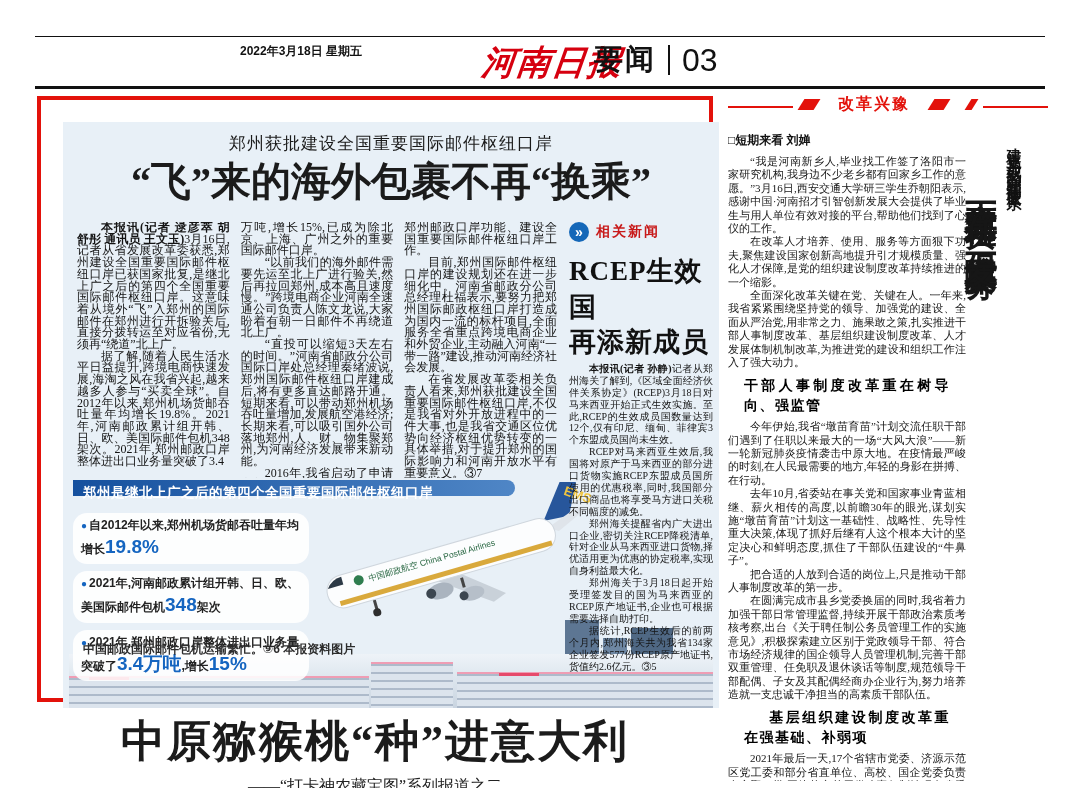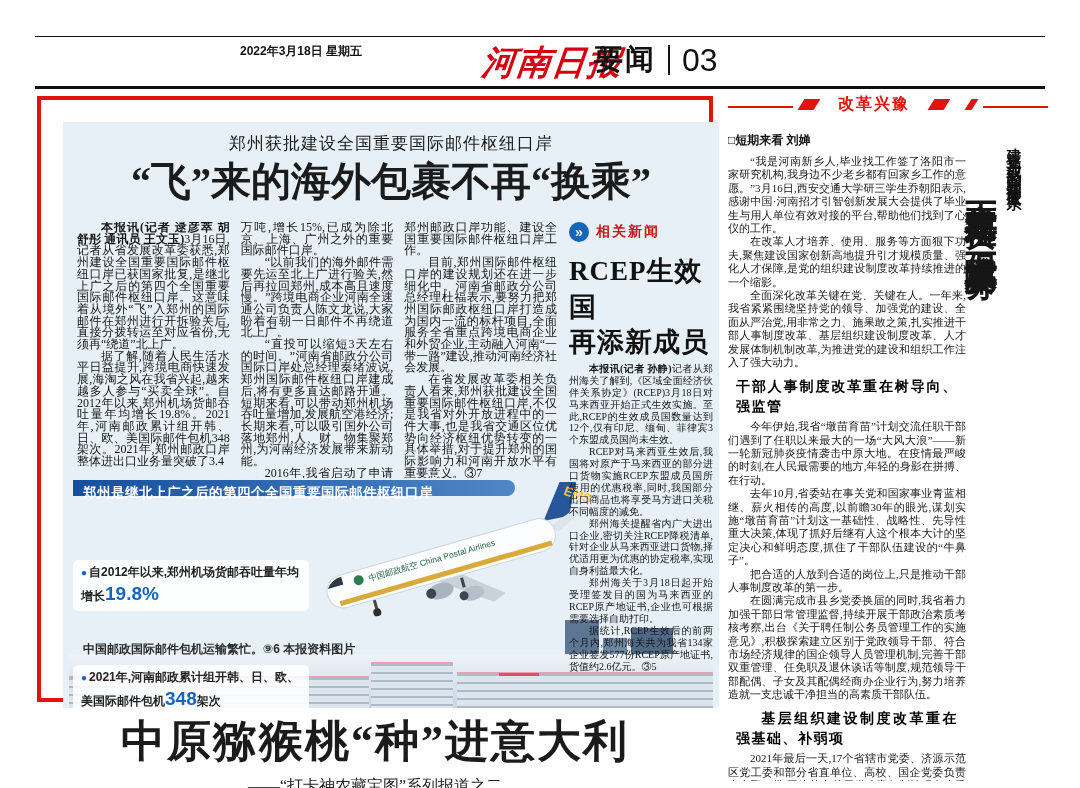--- a/index.html
+++ b/index.html
@@ -33,21 +33,21 @@
   .rel-label-row { display:flex; align-items:center; gap:7px; margin-bottom:12px; }
   .rel-circle { width:20px; height:20px; border-radius:50%; background:#1467b8; color:#fff; font-size:14px; font-weight:bold; display:flex; align-items:center; justify-content:center; font-family:"Liberation Sans",sans-serif; }
   .rel-label { color:#c81a1a; font-size:14px; font-weight:bold; letter-spacing:2px; font-family:"Liberation Sans","DejaVu Sans",sans-serif; }
   .rel-title { font-size:27px; font-weight:900; line-height:1.32; letter-spacing:1px; color:#111; }
   .sidebar-body { margin-top:2px; font-size:10px; line-height:11.9px; text-align:justify; color:#141414; }
 
   
   .infographic { position:absolute; top:358px; left:6px; width:644px; height:228px; z-index:2; }
   .info-bar { position:absolute; top:0; left:4px; width:442px; height:16px; line-height:25px; padding-left:10px; background:linear-gradient(90deg,#15509e,#4f86c6); color:#fff; font-size:13.5px; font-weight:bold; font-family:"Liberation Sans","DejaVu Sans",sans-serif; letter-spacing:0.5px; border-radius:0 12px 12px 0; z-index:4; }
   .bullets { position:absolute; top:33px; left:4px; width:236px; display:flex; flex-direction:column; gap:7px; z-index:4; }
-  .bullet { background:rgba(255,255,255,0.88); border-radius:5px; padding:4px 8px; font-size:12px; font-weight:600; color:#222; line-height:1.4; font-family:"Liberation Sans","DejaVu Sans",sans-serif;margin-top:47px; }
+  .bullet { background:rgba(255,255,255,0.88); border-radius:14px; padding:4px 8px; font-size:12px; font-weight:600; color:#222; line-height:1.4; font-family:"Liberation Sans","DejaVu Sans",sans-serif; }
   .dot { color:#1565c0; font-size:10px; margin-right:2px; }
   .hl { color:#1565c0; font-size:19px; font-weight:800; }
   .caption { position:absolute; left:14px; top:160px; width:320px; font-size:12px; font-weight:700; color:#2c2c2c; line-height:1.5; z-index:4; font-family:"Liberation Sans","DejaVu Sans",sans-serif; }
 
   .plane { position:absolute; left:236px; top:2px; width:306px; height:156px; z-index:3; }
 
   .strip { position:absolute; bottom:0; left:0; width:644px; height:54px; background:linear-gradient(180deg,#eef3f8 0%,#dde6ee 45%,#c9d4e0 100%); z-index:1; }
   .bldg { position:absolute; bottom:0; background:#dce4ed; border-top:2px solid #ef9db4; background-image:repeating-linear-gradient(180deg, rgba(86,108,138,0.35) 0 2px, transparent 2px 8px); }
   .tower { position:absolute; bottom:0; }
   .pinkmark { position:absolute; height:3px; background:#e64a6b; }
@@ -61,21 +61,21 @@
   .right-col { position:absolute; left:728px; top:96px; width:320px; height:692px; }
   .banner { position:relative; height:22px; }
   .banner-line { position:absolute; left:0; right:0; top:10px; height:2px; background:#e3120b; }
   .banner-label { position:absolute; left:50%; transform:translateX(-50%); top:-2px; background:#fff; padding:0 8px; display:flex; align-items:center; gap:21px;text-align:right; }
   .flag { width:16px; height:11px; background:#e3120b; transform:skewX(-32deg); }
   .flag2 { width:7px; height:11px; background:#e3120b; transform:skewX(-32deg); }
   .banner-text { color:#e3120b; font-weight:800; font-size:16px; letter-spacing:2px; white-space:nowrap; font-family:"Liberation Sans","DejaVu Sans",sans-serif; }
   .byline { margin-top:14px; font-size:12px; font-weight:700; color:#111; font-family:"Liberation Sans","DejaVu Sans",sans-serif; }
   .right-text { margin-top:6px; width:238px; font-size:11px; line-height:13.4px; text-align:justify; color:#161616; height:626px; overflow:hidden; }
   .right-text p { margin:0; text-indent:2em; }
-  .subhead { font-size:14px; font-weight:800; letter-spacing:1.5px; margin:6px 8px 4px; color:#000; line-height:1.45; font-family:Liberation Sans, sans-serif; text-indent:0; }
+  .subhead { font-size:14px; font-weight:800; letter-spacing:1.5px; margin:6px 16px 4px; color:#000; line-height:1.45; font-family:Liberation Serif, serif; text-indent:0; }
   .subhead.ind { text-indent:1.8em; }
 
   .v-small { position:absolute; left:276px; top:40px; height:250px; writing-mode:vertical-rl; text-orientation:upright; font-size:15px; letter-spacing:4px; color:#111; font-weight:600; }
   .v-large { position:absolute; left:230px; top:80px; height:604px; writing-mode:vertical-rl; text-orientation:upright; font-size:33px; letter-spacing:2px; font-weight:900; color:#161616; }
 </style>
 </head>
 <body>
 
 <div id="page">
 

